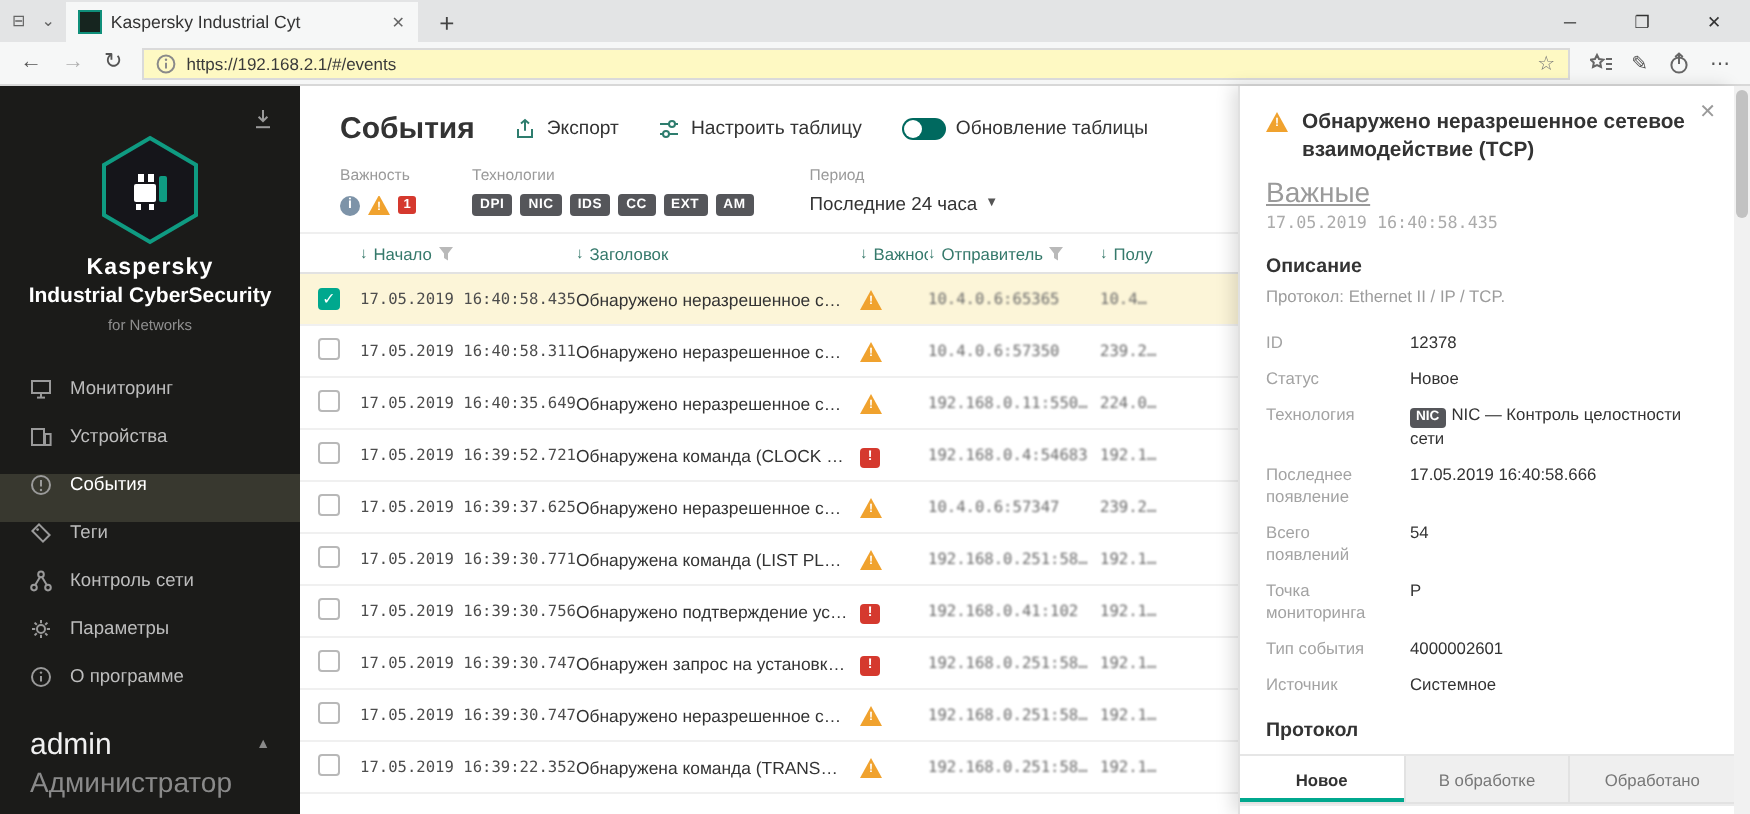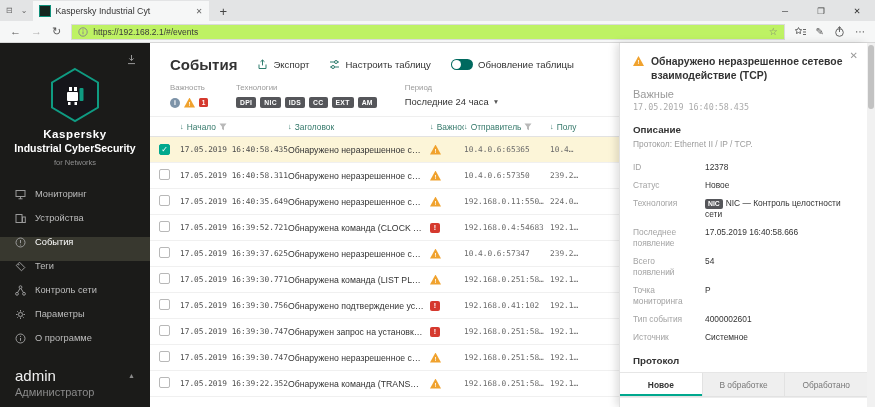--- a/index.html
+++ b/index.html
@@ -14,21 +14,21 @@
   .btab-title { flex:1; white-space:nowrap; overflow:hidden; }
   .favicon { width:10px; height:10px; background:#16251f; outline:1px solid #0f8f7a; flex-shrink:0; }
   .tab-close { color:#666; font-size:8px; }
   .newtab { width:28px; height:20px; display:flex; align-items:center; justify-content:center; color:#444; font-size:13px; }
   .wincontrols { margin-left:auto; display:flex; height:21px; }
   .wincontrols span { width:36px; display:flex; align-items:center; justify-content:center; font-size:8.5px; color:#333; }
 
   .navbar { height:22px; background:#f6f7f7; border-bottom:1px solid #d8d8d8; display:flex; align-items:center; gap:10px; padding:0 10px; color:#555; }
   .nav-icon { font-size:11px; line-height:1; cursor:pointer; }
   .nav-icon.dim { color:#b0b0b0; }
-  .urlbox { flex:1; height:16px; background:#bef264; border:1px solid #dadada; display:flex; align-items:center; gap:5px; padding:0 6px; }
+  .urlbox { flex:1; height:16px; background:#fef9c3; border:1px solid #dadada; display:flex; align-items:center; gap:5px; padding:0 6px; }
   .url { flex:1; font-size:8.5px; color:#3a3a3a; white-space:nowrap; overflow:hidden; }
   .url-star { font-size:10px; color:#777; }
   .toolicon { font-size:10px; color:#555; cursor:pointer; }
 
   
   .app { display:flex; height:364px; }
 
   
   .sidebar { width:150px; flex-shrink:0; background:#1b1b19; color:#c9c9c9; display:flex; flex-direction:column; position:relative; }
   .dl-icon { position:absolute; top:11px; right:13px; cursor:pointer; }
@@ -38,21 +38,21 @@
   .brand-prod { font-size:10.5px; color:#fff; font-weight:bold; margin-top:1px; }
   .brand-sub { font-size:7.5px; color:#8f8f8f; margin-top:2px; }
   .menu { margin-top:22px; }
   .mitem { display:flex; align-items:flex-start; gap:9px; height:24px; padding:0 15px; font-size:9.3px; color:#bdbdbd; cursor:pointer; }
   .mitem.active { background:#38382f; color:#fff; }
   .micon { width:11px; display:flex; align-items:center; }
   .user { margin-top:auto; padding:7px 15px 9px; }
   .user-row { display:flex; align-items:center; justify-content:space-between; }
   .user-name { font-size:15px; color:#f0f0f0; }
   .user-chev { font-size:7px; color:#8a8a8a; }
-  .user-role { font-size:11px; color:#8a8a8a; margin-top:2px; }
+  .user-role { font-size:14px; color:#8a8a8a; margin-top:2px; }
 
   
   .main { flex:1; min-width:0; display:flex; flex-direction:column; background:#fff; }
   .main-header { display:flex; align-items:center; gap:20px; padding:13px 0 7px 20px; }
   .page-title { font-size:15px; font-weight:600; color:#333; }
   .tool { display:flex; align-items:center; gap:5px; font-size:9.6px; color:#333; cursor:pointer; }
   .toggle { width:22px; height:11px; border-radius:6px; background:#00695f; position:relative; flex-shrink:0; }
   .knob { position:absolute; left:1px; top:1px; width:9px; height:9px; border-radius:50%; background:#fff; }
 
   .filters { display:flex; gap:28px; padding:3px 0 7px 20px; }
@@ -86,21 +86,21 @@
   .checkbox { display:inline-block; width:11px; height:11px; border:1px solid #b8b8b8; border-radius:2px; background:#fff; color:#fff; font-size:8px; line-height:10px; text-align:center; cursor:pointer; }
   .checkbox.checked { background:var(--accent); border-color:var(--accent); }
   .sev-warn { display:inline-block; width:11px; height:10px; background:#f0a22e; clip-path:polygon(50% 0,100% 100%,0 100%); color:#fff; font-size:6px; font-weight:bold; text-align:center; line-height:13px; }
   .sev-crit { display:inline-block; width:10px; height:10px; background:#d5392e; border-radius:2px; color:#fff; font-size:7px; font-weight:bold; text-align:center; line-height:10px; }
 
   
   .detail { width:248px; flex-shrink:0; background:#fff; border-left:1px solid #e0e0e0; box-shadow:-3px 0 8px rgba(0,0,0,.13); display:flex; flex-direction:column; position:relative; }
   .detail-close { position:absolute; top:7px; right:9px; color:#9a9a9a; font-size:10px; cursor:pointer; }
   .dhead { display:flex; gap:7px; padding:12px 24px 0 13px; }
   .dtitle { font-size:10.4px; font-weight:bold; color:#333; line-height:1.3; }
-  .dsev { padding:6px 13px 0; font-size:11px; color:#9a9a9a; }
+  .dsev { padding:6px 13px 0; font-size:14px; color:#9a9a9a;text-decoration:underline; }
   .dts { padding:2px 13px 0; font-size:8.4px; color:#ababab; }
   .section-h { padding:12px 13px 0; font-size:9.8px; font-weight:bold; color:#333; }
   .desc { padding:4px 13px 0; font-size:8.4px; color:#9c9c9c; line-height:1.4; }
   .fields { padding:4px 13px 0; }
   .frow { display:flex; margin-top:7px; }
   .flab { width:58px; margin-right:14px; flex-shrink:0; font-size:8.4px; color:#a3a3a3; line-height:1.3; }
   .fval { font-size:8.4px; color:#333; line-height:1.3; min-width:0; }
   .nic-badge { display:inline-block; background:#55565a; color:#fff; font-size:6.8px; font-weight:bold; padding:1px 3px; border-radius:2px; margin-right:3px; }
   .spacer { flex:1; }
   .status-tabs { display:flex; margin-top:6px; border-top:1px solid #e6e6e6; }

